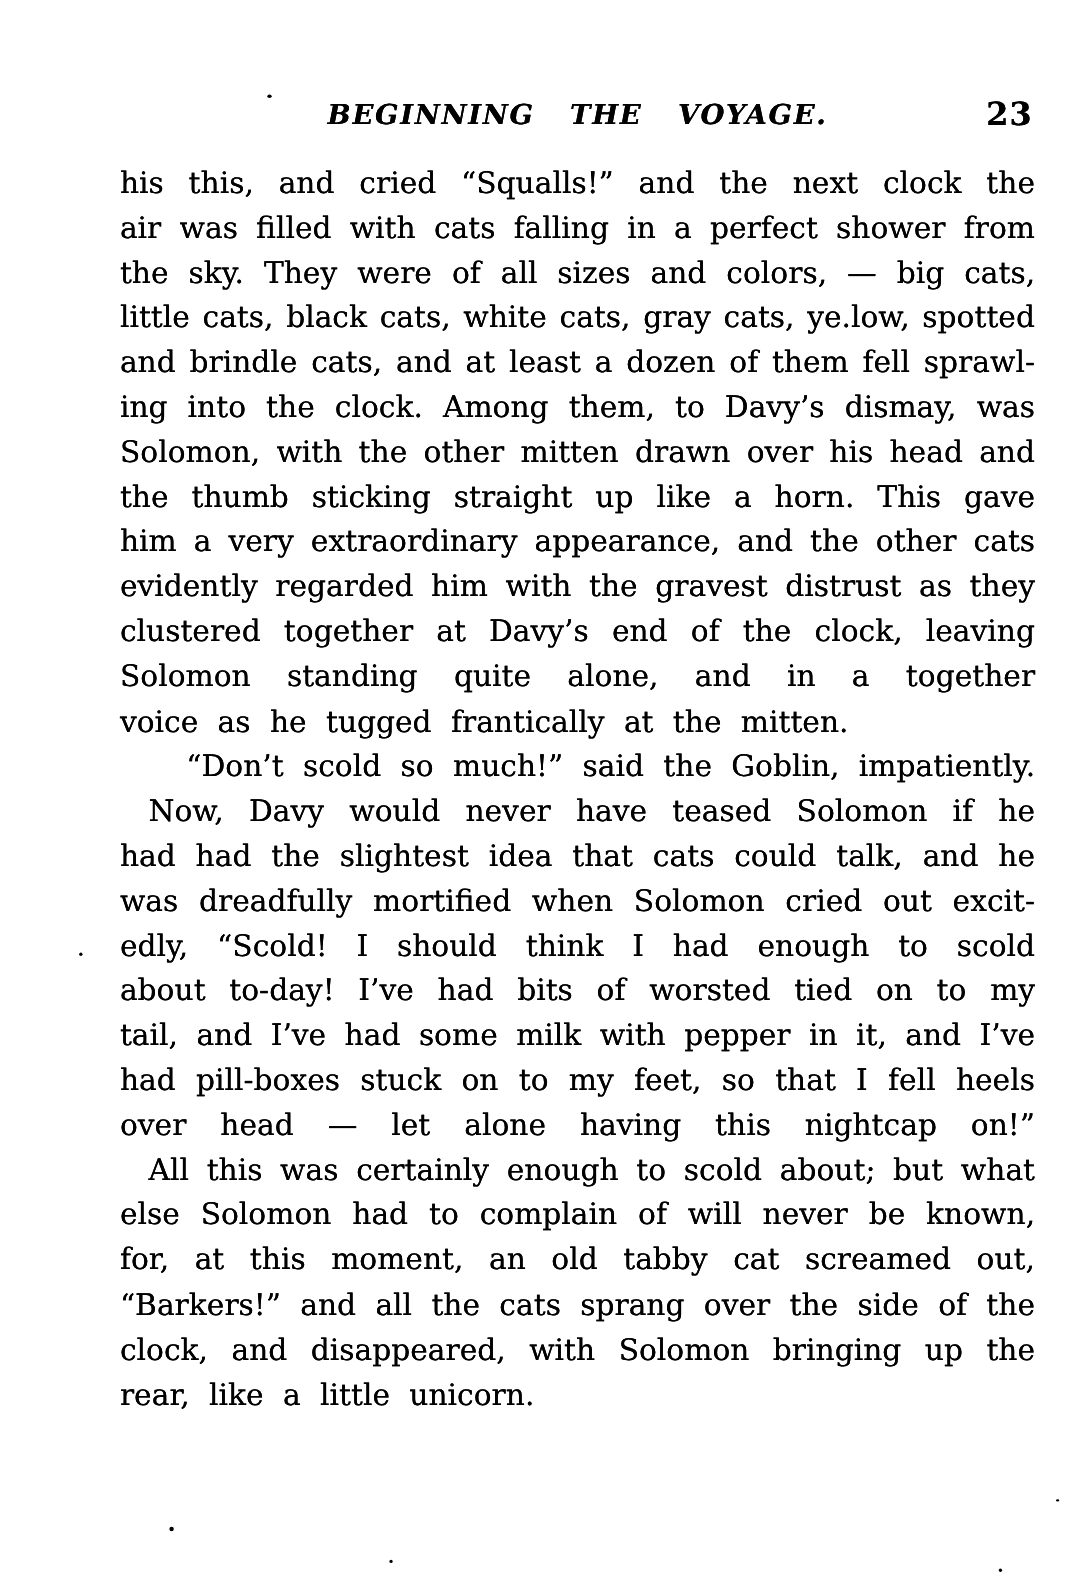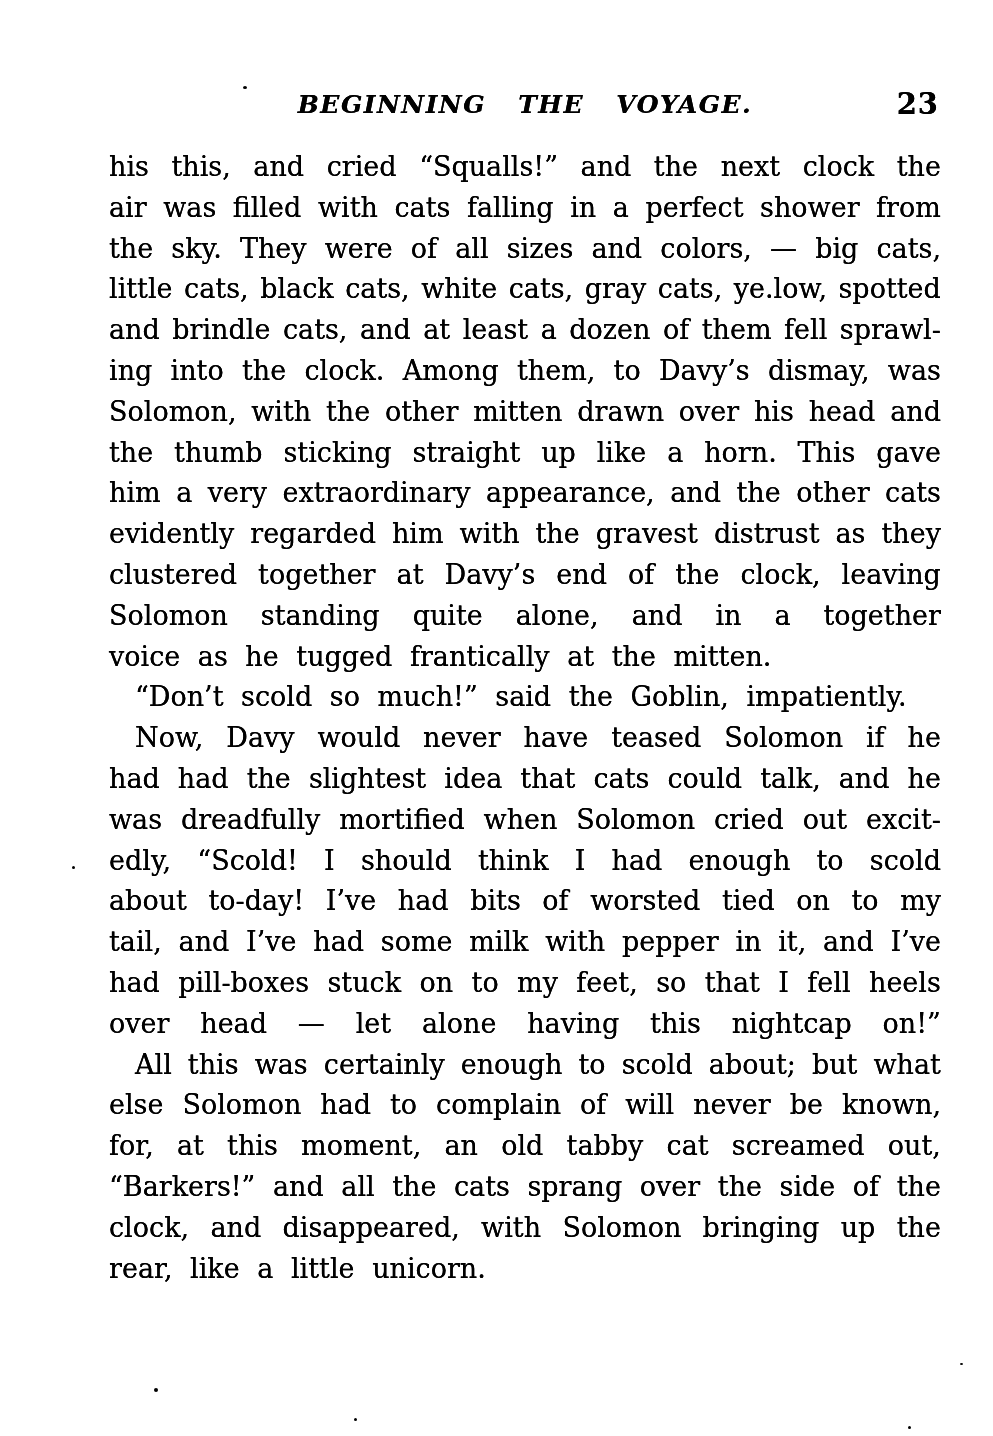--- a/index.html
+++ b/index.html
@@ -51,21 +51,21 @@
   }
   .line {
     height: 40.8px;
     line-height: 40.8px;
     white-space: nowrap;
   }
   .line.just {
     display: flex;
     justify-content: space-between;
   }
-  .line.indent { padding-left: 26px; }
+  .line.indent { padding-left: 26px; text-align: right; }
   .line.natural { word-spacing: 9px; }
   .speck {
     position: absolute;
     background: #000;
     border-radius: 50%;
   }
 </style>
 </head>
 <body>
 

